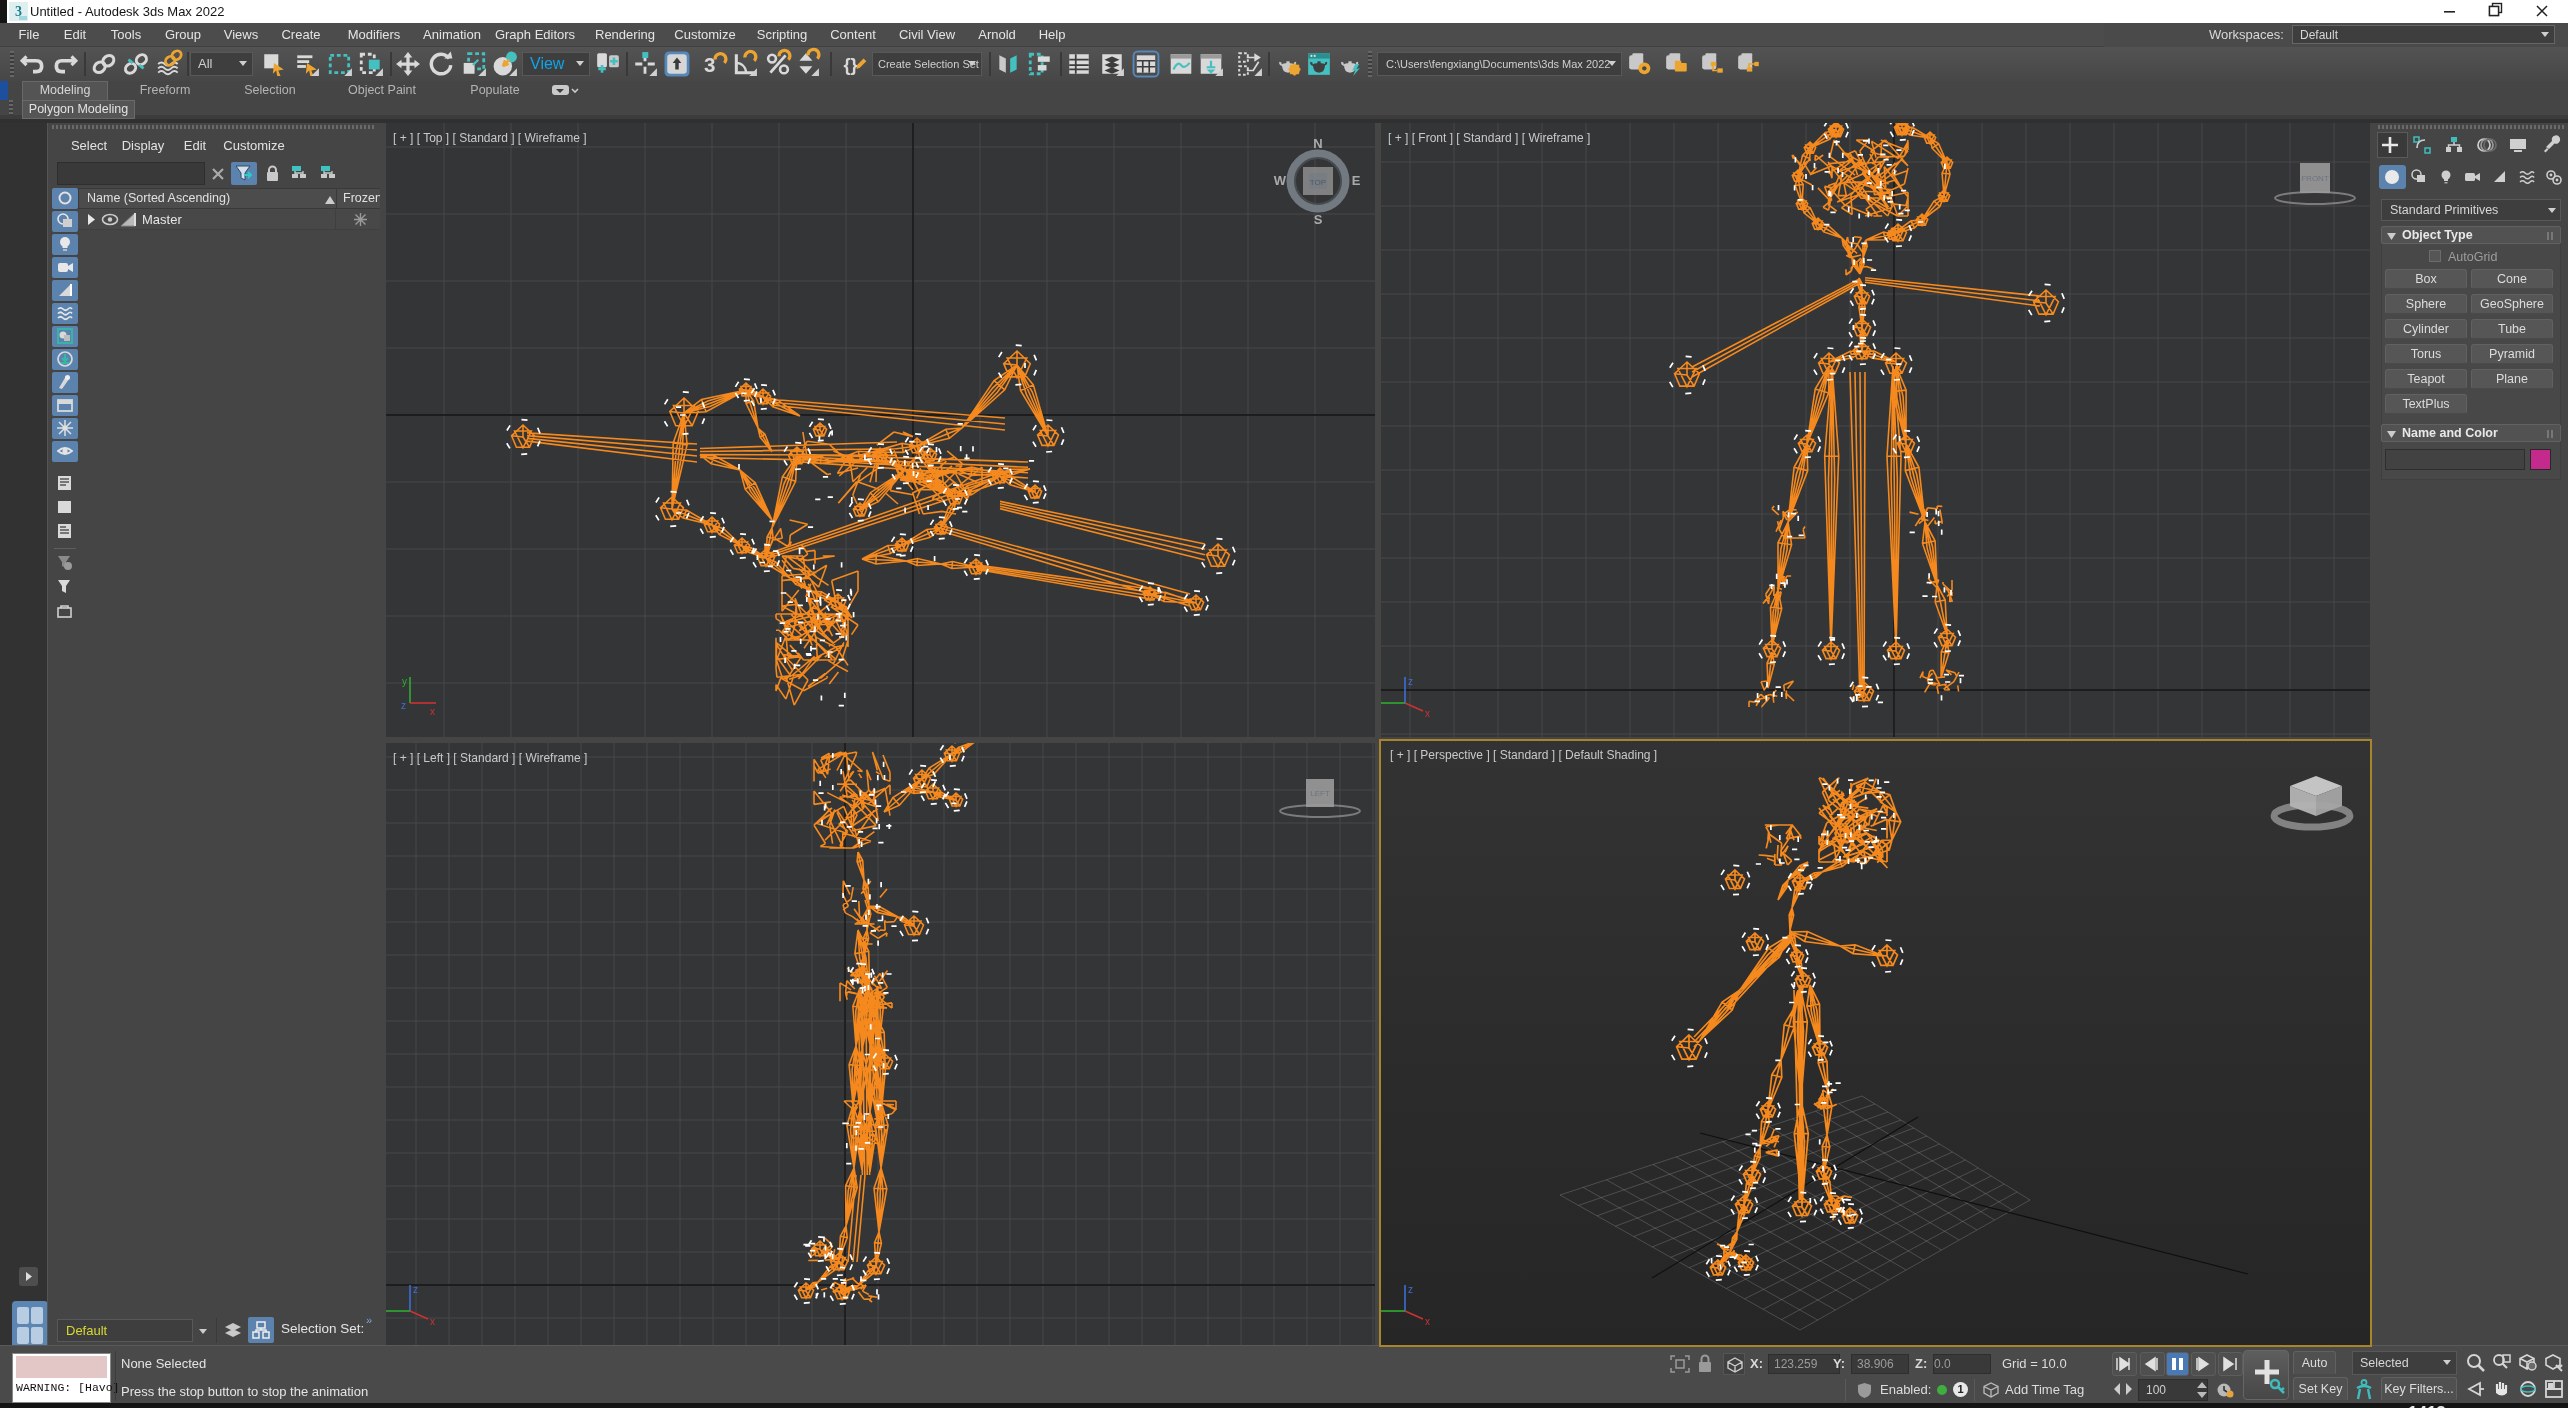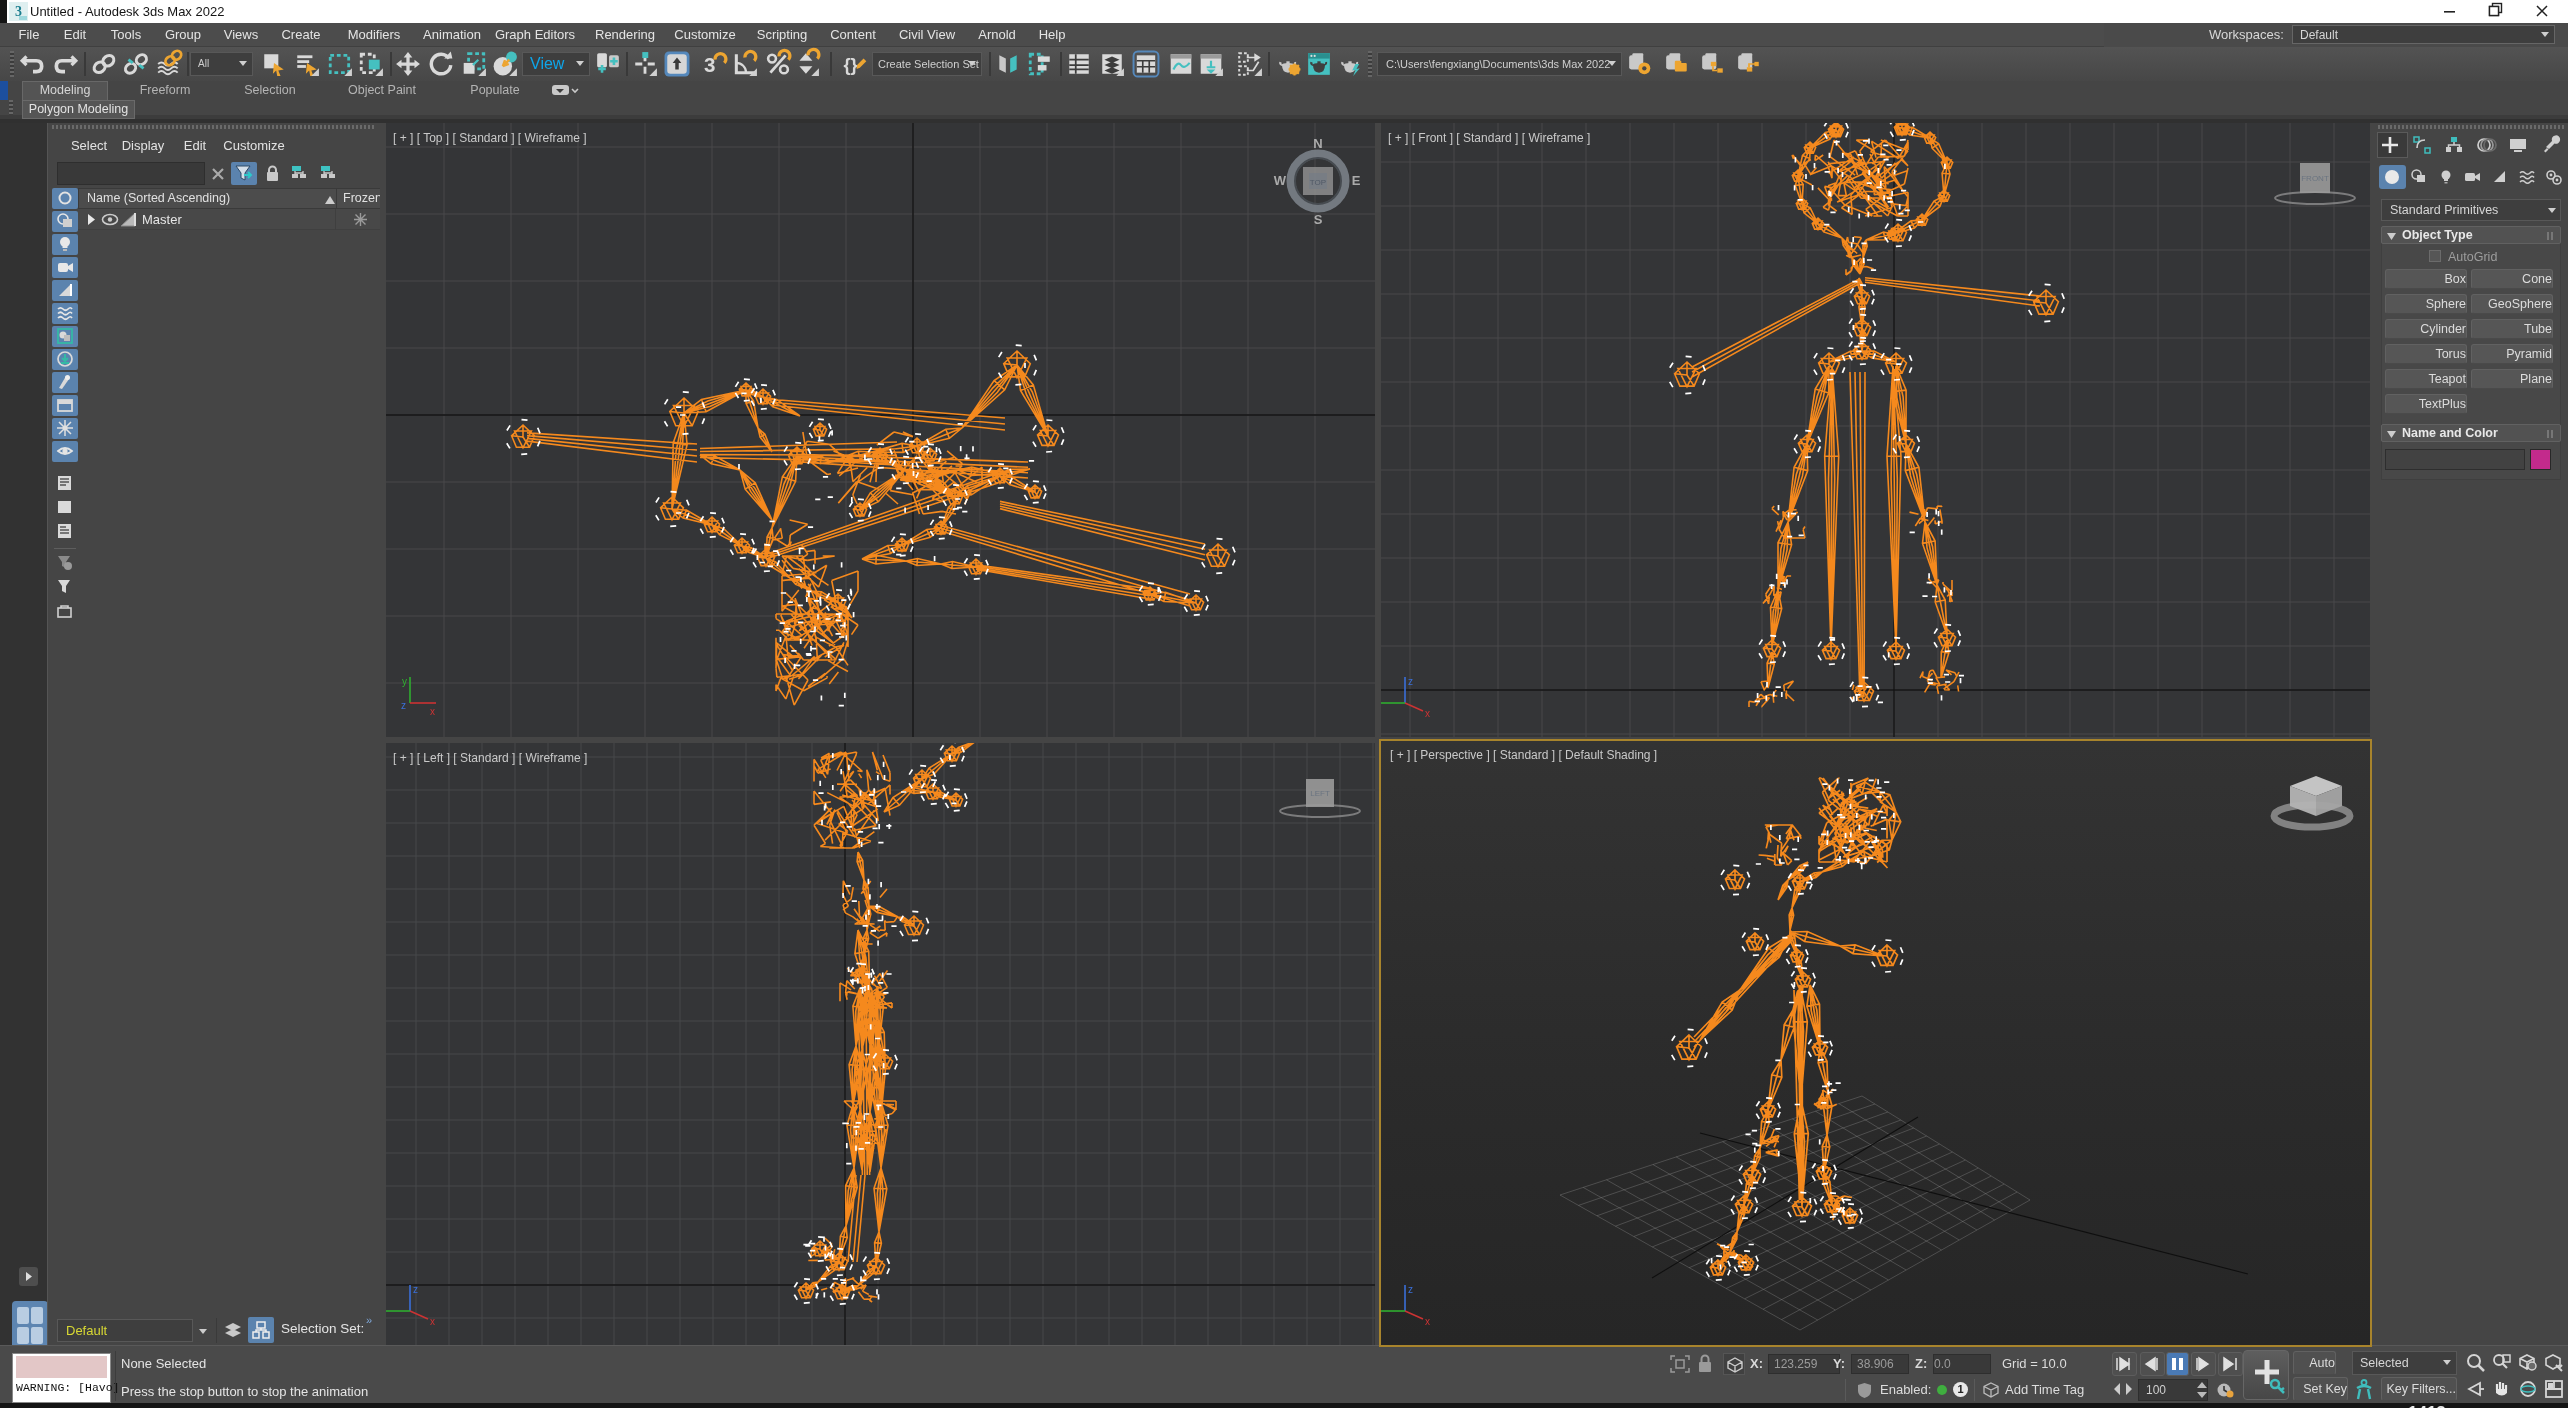--- a/index.html
+++ b/index.html
@@ -16,21 +16,21 @@
 #strip{left:0;top:119px;width:2568px;height:4px;background:#303030}
 #leftdock{left:0;top:123px;width:47px;height:1222px;background:#323232}
 #explorer{left:47px;top:123px;width:333px;height:1222px;background:#454545;border-left:1px solid #555}
 #rightpanel{left:2374px;top:123px;width:194px;height:1222px;background:#454545}
 #vpwrap{left:380px;top:123px;width:1994px;height:1222px;background:#454545}
 #statusbar{left:0;top:1345px;width:2568px;height:58px;background:#4a4a4a;border-top:1px solid #595959}
 #bottomstrip{left:0;top:1403px;width:2568px;height:5px;background:#141414;overflow:hidden}
 .vplabel{position:absolute;font-size:12px;color:#c9c9c9;letter-spacing:0px}
 .inp{background:#393939;border:1px solid #2e2e2e;color:#9b9b9b;font-size:12px}
 .btn{background:#565656;border:1px solid #616161;border-bottom-color:#4a4a4a;border-radius:3px;
- color:#dcdcdc;font-size:12.5px;text-align:right}
+ color:#dcdcdc;font-size:12.5px;text-align:center}
 .combo{background:#3e3e3e;border:1px solid #585858;color:#d6d6d6;font-size:12px}
 .carr{position:absolute;width:0;height:0;border-left:4px solid transparent;border-right:4px solid transparent;border-top:5px solid #cfcfcf}
 svg{position:absolute;overflow:visible}
 </style></head><body>
 <div id="app">
     <div class="abs" id="titlebar">
       <div class="abs" style="left:0;top:0;width:7px;height:23px;background:#141414"></div>
       <svg class="abs" style="left:9px;top:2px" width="19" height="19">
         <rect x="0" y="0" width="19" height="19" fill="#dfeff0"></rect>
         <text x="9.5" y="14" font-size="14" font-weight="bold" fill="#1b7e8f" text-anchor="middle" font-family="Liberation Serif,serif">3</text>
@@ -259,21 +259,21 @@
         <path d="M17 12 L14 18 L17 17.5 L15 23 L21 16 L18 16.5 L20.5 12 Z" fill="#45c0c0"></path>
       </svg>
       <div class="abs" style="left:84px;top:5px;width:2px;height:24px;background:#393939"></div>
       <div class="abs" style="left:187px;top:5px;width:2px;height:24px;background:#393939"></div>
       <div class="abs" style="left:390px;top:5px;width:2px;height:24px;background:#393939"></div>
       <div class="abs" style="left:626px;top:5px;width:2px;height:24px;background:#393939"></div>
       <div class="abs" style="left:830px;top:5px;width:2px;height:24px;background:#393939"></div>
       <div class="abs" style="left:989px;top:5px;width:2px;height:24px;background:#393939"></div>
       <div class="abs" style="left:1060px;top:5px;width:2px;height:24px;background:#393939"></div>
       <div class="abs" style="left:1268px;top:5px;width:2px;height:24px;background:#393939"></div>
-      <div class="abs combo" style="left:190px;top:5px;width:63px;height:24px;line-height:22px;padding-left:7px;font-size:10px;color:#cfcfcf;white-space:nowrap;overflow:hidden">All</div>
+      <div class="abs combo" style="left:190px;top:5px;width:63px;height:24px;line-height:22px;padding-left:7px;font-size:13px;color:#cfcfcf;white-space:nowrap;overflow:hidden">All</div>
       <div class="carr" style="left:239px;top:14px"></div>
       <div class="abs combo" style="left:522px;top:5px;width:68px;height:24px;line-height:22px;padding-left:7px;font-size:16px;color:#0ea5e9;white-space:nowrap;overflow:hidden">View</div>
       <div class="carr" style="left:576px;top:14px"></div>
       <div class="abs combo" style="left:872px;top:5px;width:110px;height:24px;line-height:22px;padding-left:5px;font-size:11px;color:#cfcfcf;white-space:nowrap;overflow:hidden">Create Selection Set</div>
       <div class="carr" style="left:968px;top:14px"></div>
       <div class="abs combo" style="left:1377px;top:5px;width:245px;height:24px;line-height:22px;padding-left:8px;font-size:11px;color:#cfcfcf;white-space:nowrap;overflow:hidden">C:\Users\fengxiang\Documents\3ds Max 2022</div>
       <div class="carr" style="left:1608px;top:14px"></div>
       <div class="abs" style="left:1368px;top:4px;width:4px;height:26px;background:repeating-linear-gradient(#666 0 2px,#3c3c3c 2px 4px)"></div>
       <svg class="abs" style="left:1627px;top:4px" width="26" height="26" viewBox="0 0 24 24">
         <rect x="2" y="4" width="13" height="13" rx="2" fill="#c9c9c9"></rect>

